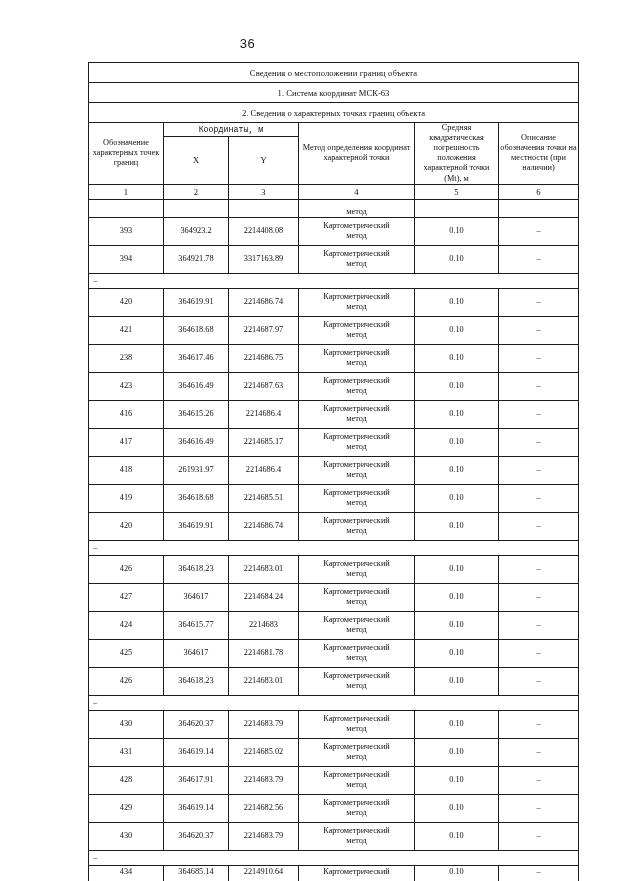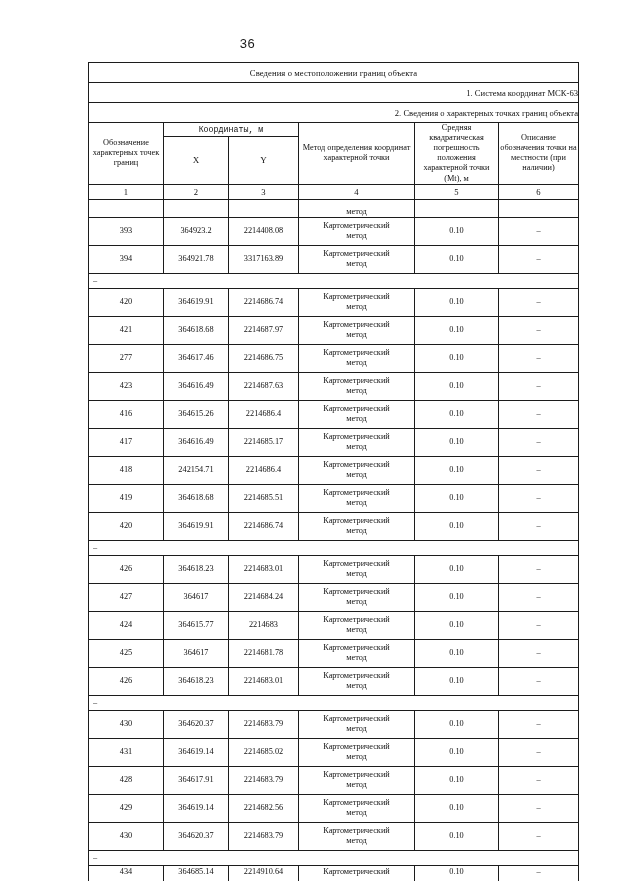--- a/index.html
+++ b/index.html
@@ -47,21 +47,21 @@
   
   .banner-center {
     height: 19px;
     text-align: center;
     font-size: 8.6px;
     letter-spacing: 0.1px;
     margin-top: 12px;
   }
   .banner-left {
     height: 19px;
-    text-align: right;
+    text-align: center;
     padding-left: 4px;
     font-size: 8.6px;
   }
 
   
   .hdr {
     text-align: center;
     line-height: 1.22;
     font-size: 8.3px;
     padding: 1px 2px;
@@ -210,21 +210,21 @@
         <td>364618.68</td>
         <td>2214687.97</td>
         <td class="method-cell">
           <div>Картометрический</div>
           <div>метод</div>
         </td>
         <td>0.10</td>
         <td class="dash">–</td>
       </tr>
       <tr class="data-row">
-        <td>277</td>
+        <td>238</td>
         <td>364617.46</td>
         <td>2214686.75</td>
         <td class="method-cell">
           <div>Картометрический</div>
           <div>метод</div>
         </td>
         <td>0.10</td>
         <td class="dash">–</td>
       </tr>
       <tr class="data-row">
@@ -255,21 +255,21 @@
         <td>2214685.17</td>
         <td class="method-cell">
           <div>Картометрический</div>
           <div>метод</div>
         </td>
         <td>0.10</td>
         <td class="dash">–</td>
       </tr>
       <tr class="data-row">
         <td>418</td>
-        <td>242154.71</td>
+        <td>261931.97</td>
         <td>2214686.4</td>
         <td class="method-cell">
           <div>Картометрический</div>
           <div>метод</div>
         </td>
         <td>0.10</td>
         <td class="dash">–</td>
       </tr>
       <tr class="data-row">
         <td>419</td>

